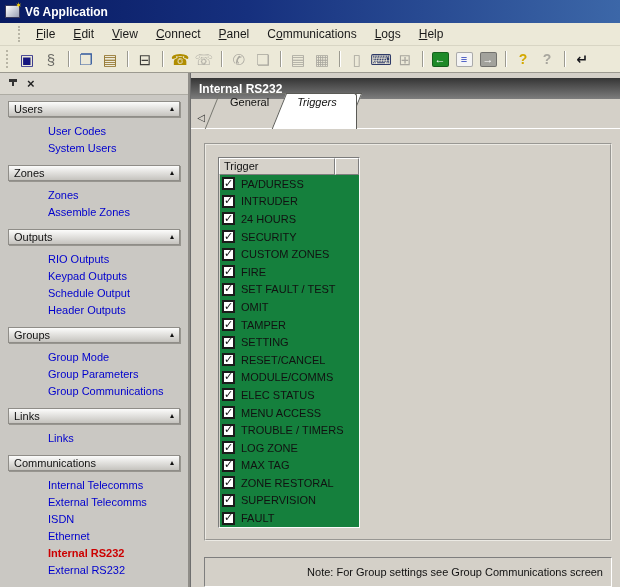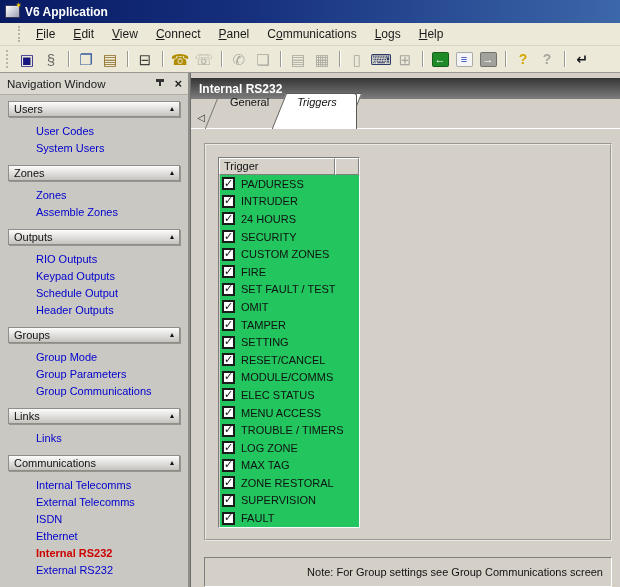--- a/index.html
+++ b/index.html
@@ -43,21 +43,21 @@
   .pin-icon::after{content:"";position:absolute;left:2px;top:1px;width:8px;height:3px;background:#333;}
   .close-icon{font-size:13px;font-weight:bold;color:#222;line-height:1;cursor:default;}
   .nav-body{flex:1;padding:6px 8px 0 8px;overflow:hidden;}
   .section{margin-bottom:6px;}
   .section-bar{height:16px;background:linear-gradient(#fcfcfb,#c5c3be);border:1px solid #8f8d88;
                box-shadow:1px 1px 0 #97958f;display:flex;align-items:center;justify-content:space-between;
                padding:0 5px;font-size:11px;color:#111;margin-bottom:6px;}
   .collapse{font-size:8px;color:#111;line-height:1;}
   .section-items{padding:0 0 2px 28px;}
   .nav-link{display:block;height:17px;line-height:17px;font-size:11px;color:#0000cd;text-decoration:none;
-            white-space:nowrap;cursor:default;}
+            white-space:nowrap;cursor:default;margin-left:12px;}
   .nav-link.active{color:#cc0000;font-weight:bold;}
   
   .main{flex:1;display:flex;flex-direction:column;padding-top:5px;background:#d4d0c8;
         border-left:1px solid #6f6f6f;min-width:0;}
   .main-header{height:21px;background:linear-gradient(#353535,#7d7d7d);color:#fff;font-weight:bold;
                font-size:12px;display:flex;align-items:center;padding:0 8px;flex:0 0 21px;}
   .tabstrip{height:29px;flex:0 0 29px;background:#d4d0c8;display:flex;align-items:flex-end;
             padding:0 0 0 3px;}
   .tab-scroll{width:14px;height:18px;display:flex;align-items:center;justify-content:center;
               font-size:10px;color:#333;margin:0 4px 2px 0;}
@@ -68,21 +68,21 @@
   .tab.active{z-index:2;font-style:italic;}
   .tab.active .tab-face{background:#fff;border-color:#5a5a55;}
   .tab.active .tab-face2{display:block;position:absolute;right:-2px;top:0;bottom:0;width:55%;
                          background:#fff;border:1px solid #5a5a55;border-left:none;border-bottom:none;
                          border-radius:0 3px 0 0;}
   .tab-label{position:relative;display:block;padding:3px 18px 0 18px;font-size:11px;color:#111;}
   .tabpage{flex:1;background:#d4d0c8;border-top:1px solid #fff;padding:14px 8px 0 13px;
            display:flex;flex-direction:column;min-height:0;}
   .groupbox{height:398px;flex:0 0 398px;border:2px groove #eceae4;padding:12px;}
   
-  .listview{width:142px;height:371px;background:#22c55e;
+  .listview{width:142px;height:371px;background:#15803d;
             border-top:1px solid #7b7b7b;border-left:1px solid #7b7b7b;
             border-right:1px solid #fbfbfb;border-bottom:1px solid #fbfbfb;
             box-shadow:1px 1px 0 #d4d0c8 inset;}
   .lv-header{display:flex;height:17px;}
   .lv-col,.lv-col-rest{background:#d6d2ca;border:1px solid;border-color:#fff #7e7e7e #7e7e7e #fff;
             font-size:11px;color:#111;padding:1px 0 0 4px;}
   .lv-col{width:116px;flex:0 0 116px;}
   .lv-col-rest{flex:1;}
   .lv-row{height:17.6px;display:flex;align-items:center;padding-left:3px;font-size:11px;color:#111;
           white-space:nowrap;}
@@ -210,21 +210,20 @@
         <span class="tbtn sep bold">
           <span class="tglyph" style="color: rgb(21, 21, 26);">↵</span>
         </span>
       </div>
   </div>
 
   <div class="bodyrow">
 
     <div class="sidebar">
       <div class="nav-header">
-        <span class="nav-header-label">Navigation Window</span>
         <span class="pin-icon"></span>
         <span class="close-icon">×</span>
       </div>
       <div class="nav-body">
 
           <div class="section">
             <div class="section-bar">
               <span>Users</span>
               <span class="collapse">▴</span>
             </div>

